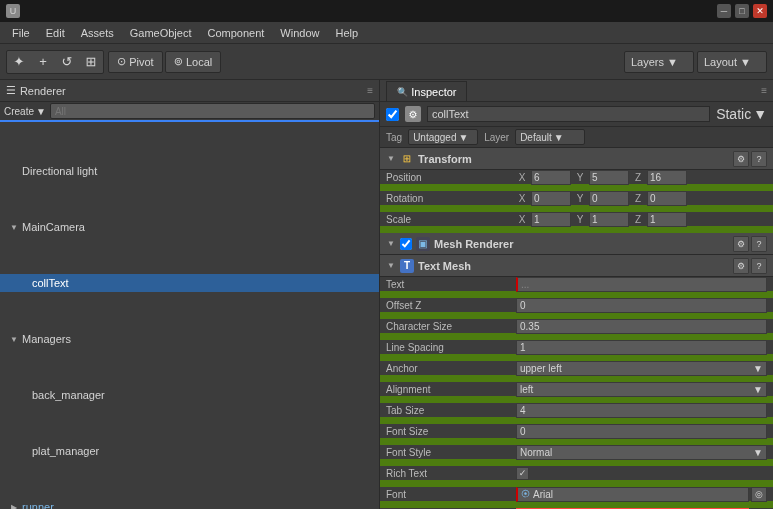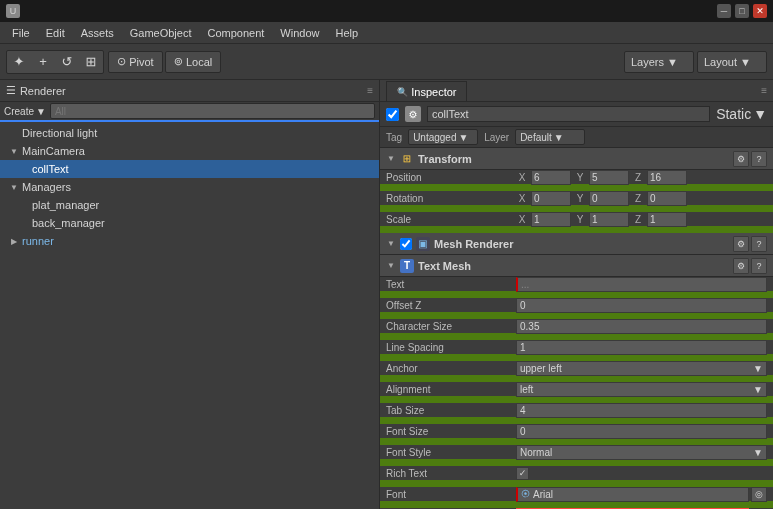--- a/index.html
+++ b/index.html
@@ -35,21 +35,21 @@
     
     
     .hierarchy-panel { width: 380px; background: #3c3c3c; border-right: 1px solid #2a2a2a; display: flex; flex-direction: column; }
     .panel-header { background: #3d3d3d; height: 22px; display: flex; align-items: center; justify-content: space-between; padding: 0 6px; border-bottom: 1px solid #2a2a2a; }
     .panel-title { font-size: 11px; color: #d4d4d4; display: flex; align-items: center; gap: 4px; }
     .panel-menu-btn { cursor: pointer; color: #888; font-size: 10px; }
     .hierarchy-toolbar { background: #3a3a3a; height: 20px; display: flex; align-items: center; padding: 0 4px; gap: 4px; border-bottom: 2px solid #3b82f6; }
     .create-btn { color: #d4d4d4; font-size: 10px; cursor: pointer; background: none; border: none; display: flex; align-items: center; gap: 2px; }
     .search-box { flex: 1; height: 16px; background: #5a5a5a; border: 1px solid #2a2a2a; border-radius: 2px; color: #d4d4d4; font-size: 10px; padding: 0 4px; outline: none; }
     .hierarchy-tree { flex: 1; overflow-y: auto; padding: 2px 0; }
-    .tree-item { height: 18px; display: flex; align-items: center; padding-left: 8px; cursor: pointer; font-size: 11px; }
+    .tree-item { height: 18px; display: flex; align-items: center; padding-left: 8px; cursor: pointer; font-size: 11px; margin-top: 38px; }
     .tree-item.selected { background: #2d6099; color: #fff; }
     .tree-item.level1 { padding-left: 18px; }
     .tree-toggle { width: 12px; display: inline-flex; align-items: center; justify-content: center; font-size: 8px; color: #aaa; margin-right: 2px; }
     
     
     .inspector-panel { flex: 1; background: #3c3c3c; display: flex; flex-direction: column; overflow: hidden; }
     .inspector-header { background: #3d3d3d; height: 22px; display: flex; align-items: center; justify-content: space-between; padding: 0 6px; border-bottom: 1px solid #2a2a2a; }
     .inspector-tabs { display: flex; align-items: flex-end; height: 100%; }
     .inspector-tab { height: 20px; padding: 0 10px; display: flex; align-items: center; font-size: 11px; cursor: pointer; color: #d4d4d4; background: #4a4a4a; border-top: 1px solid #2a2a2a; border-left: 1px solid #2a2a2a; border-right: 1px solid #2a2a2a; margin-right: 2px; }
     .inspector-tab.active { background: #3c3c3c; color: #fff; }
@@ -180,25 +180,25 @@
       <div class="tree-item level1 selected">
         <span class="tree-toggle"></span>
         <span>collText</span>
       </div>
       <div class="tree-item level0">
         <span class="tree-toggle">▼</span>
         <span>Managers</span>
       </div>
       <div class="tree-item level1">
         <span class="tree-toggle"></span>
-        <span>plat_manager</span>
+        <span>back_manager</span>
       </div>
       <div class="tree-item level1">
         <span class="tree-toggle"></span>
-        <span>back_manager</span>
+        <span>plat_manager</span>
       </div>
       <div class="tree-item level0" style="color:#7cb8e8;">
         <span class="tree-toggle">▶</span>
         <span>runner</span>
       </div>
     </div>
   </div>
 
   <div class="inspector-panel">
     <div class="inspector-header">

